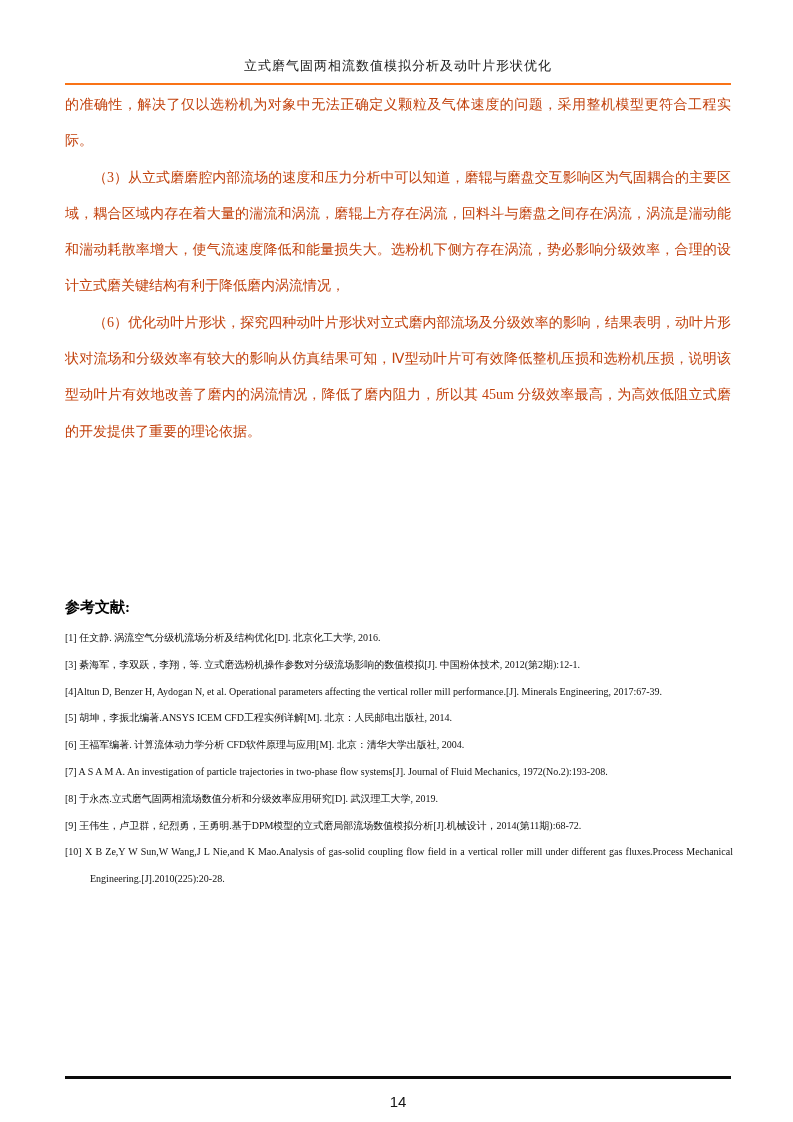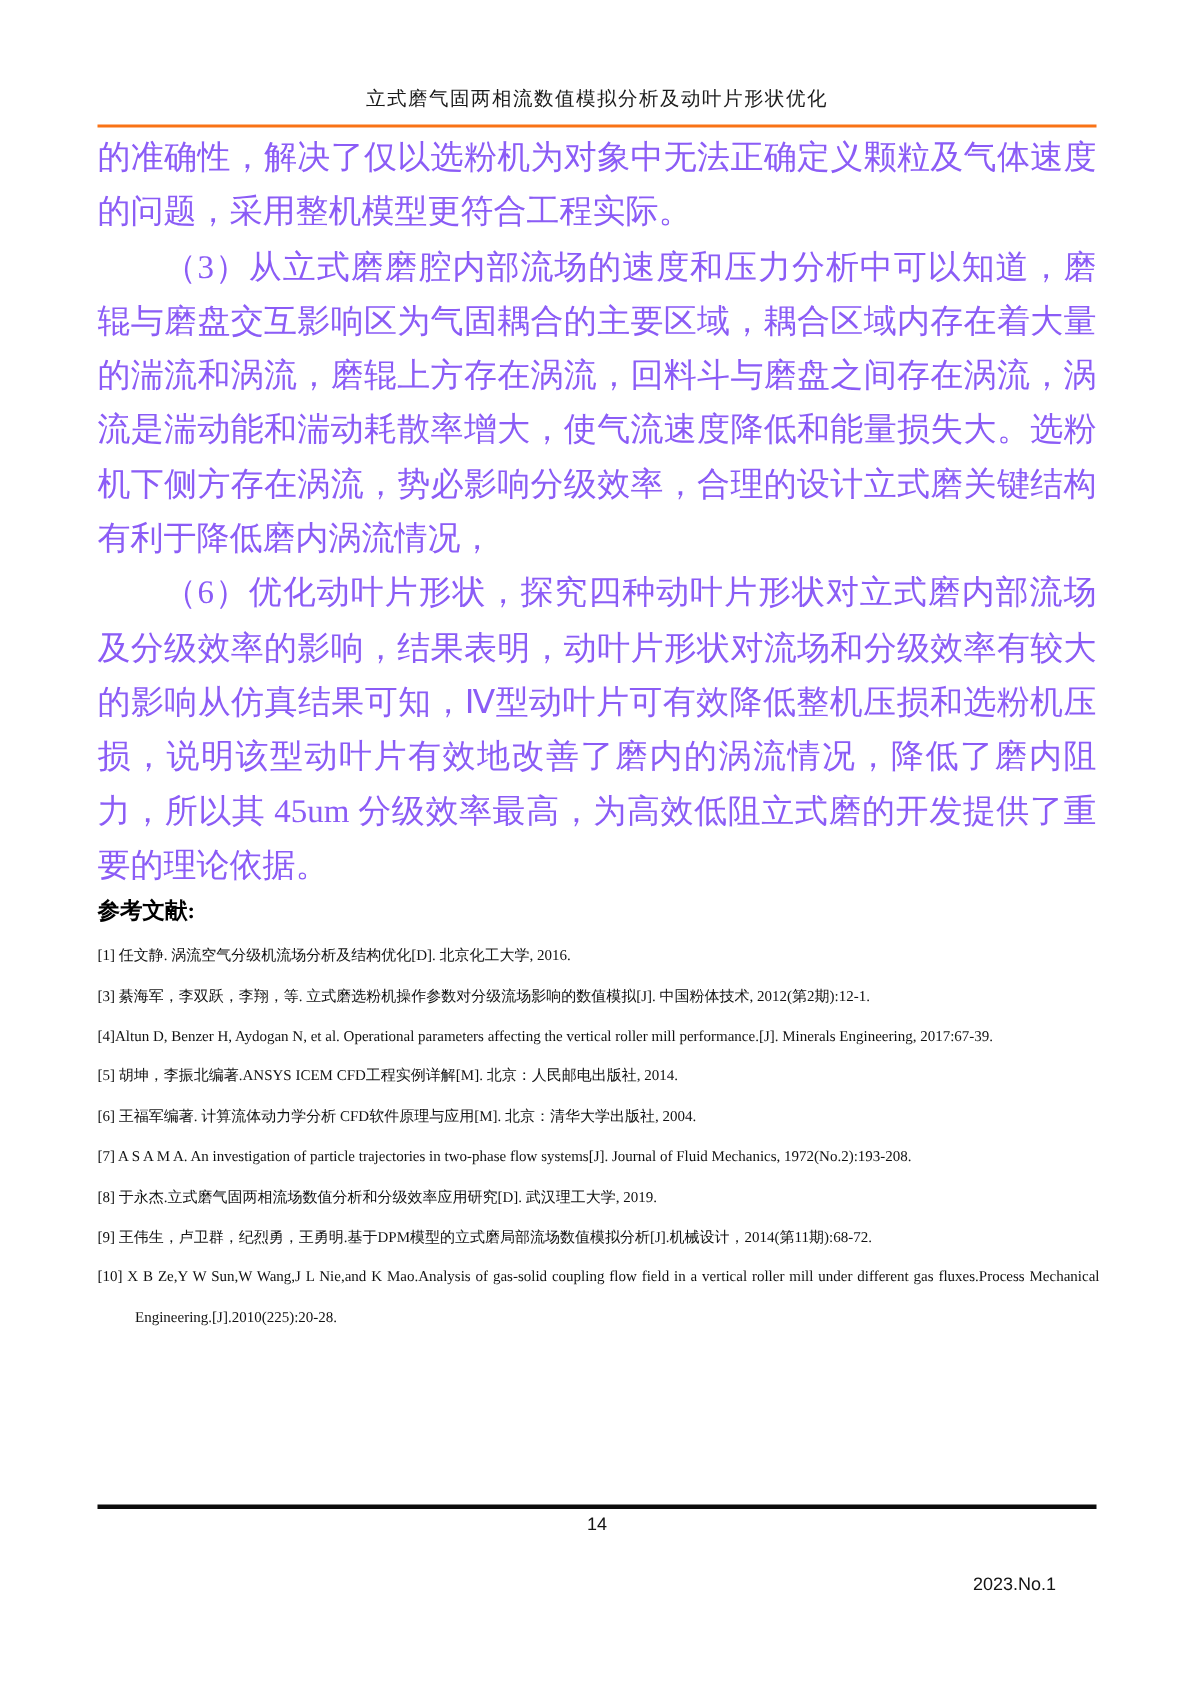--- a/index.html
+++ b/index.html
@@ -33,25 +33,25 @@
 
   
   .body-text {
     position: absolute;
     top: 87px;
     left: 65px;
     width: 666px;
   }
   .body-text p {
     margin: 0;
-    font-size: 22px;
+    font-size: 14px;
     line-height: 36.3px;
     text-align: justify;
     text-justify: inter-ideograph;
-    color: #8b5cf6;
+    color: #c2410c;
   }
   .body-text p.indent {
     text-indent: 2em;
   }
 
   
   .references {
     position: absolute;
     top: 598px;
     left: 65px;
@@ -70,27 +70,27 @@
     text-align: justify;
     color: #111111;
     padding-left: 25px;
     text-indent: -25px;
     margin: 0;
   }
 
   
   .footer {
     position: absolute;
-    top: 1003px;
+    top: 1076px;
     left: 65px;
     width: 666px;
     border-top: 3px solid #0b0b0b;
-    padding-top: 3px;
+    padding-top: 14px;
     font-family: "Liberation Sans", sans-serif;
-    font-size: 12px;
+    font-size: 15px;
     color: #141414;
   }
   .footer .footer-row {
     position: relative;
     height: 16px;
   }
   .footer .page-number {
     position: absolute;
     left: 0;
     right: 0;

